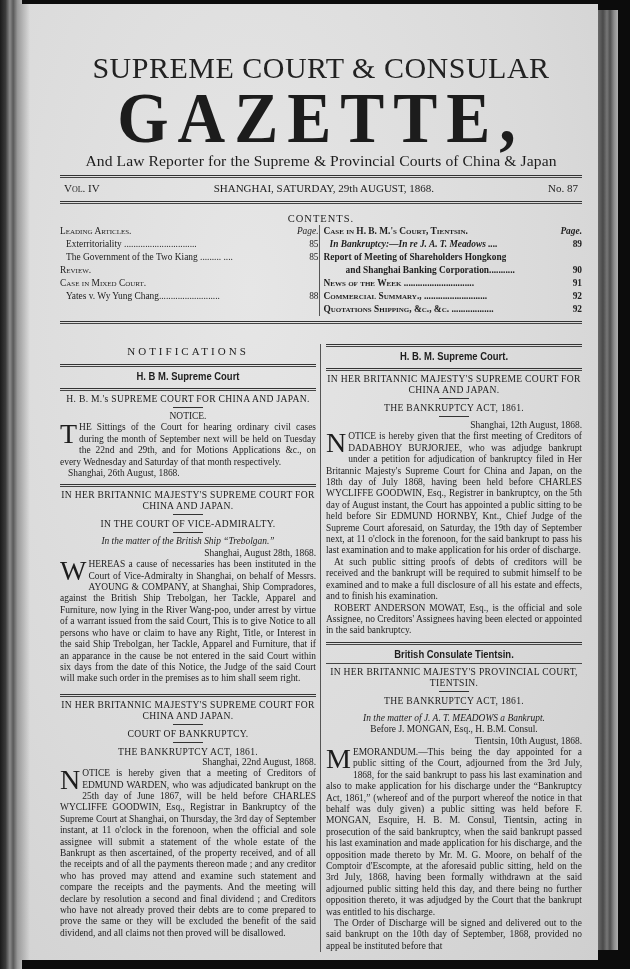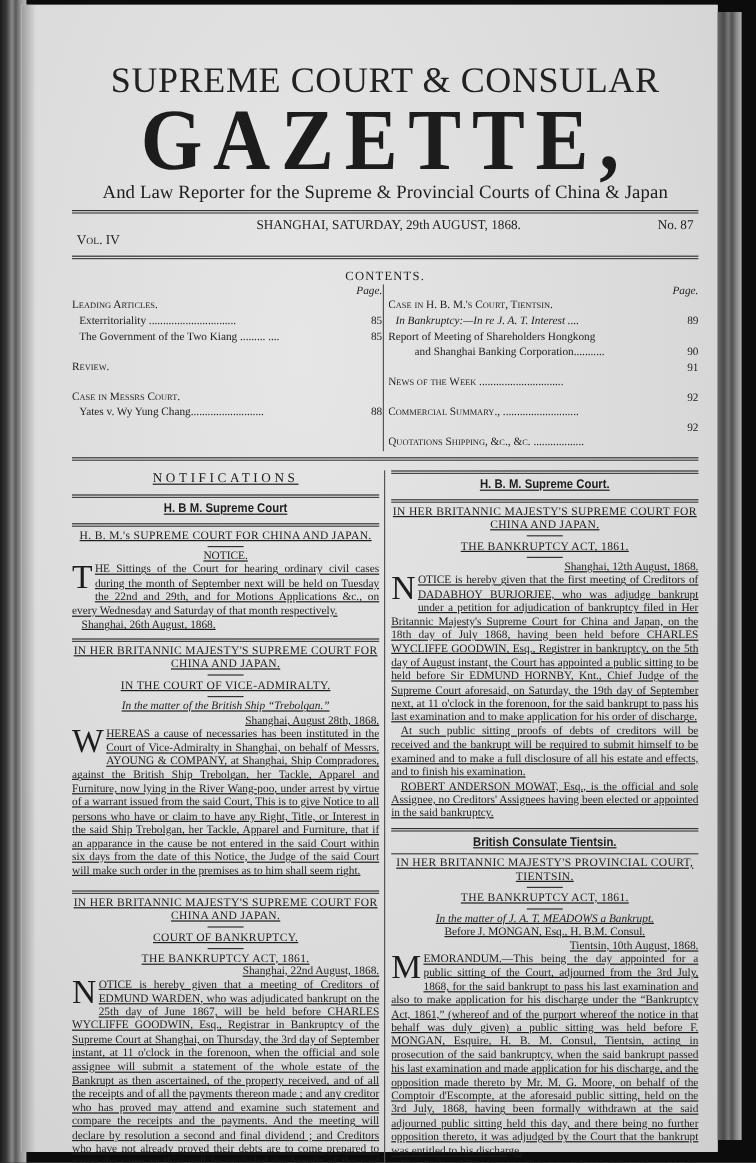--- a/index.html
+++ b/index.html
@@ -10,31 +10,31 @@
   .page-shadow{position:absolute;left:18px;top:4px;width:12px;height:956px;background:linear-gradient(90deg,#9c9c9c,rgba(220,220,220,0));}
   .edges{position:absolute;left:598px;top:10px;width:20px;height:940px;
          background:linear-gradient(90deg,#6a6a6a 0%,#4a4a4a 25%,#777 45%,#505050 60%,#8c8c8c 80%,#b0b0b0 100%);}
   .content{position:absolute;left:60px;top:40px;width:522px;}
   .mast1{text-align:center;font-size:30px;letter-spacing:0.5px;line-height:32px;margin-top:12px;color:#222;}
   .mast2{text-align:center;font-size:66px;font-weight:bold;letter-spacing:9px;line-height:64px;margin-top:2px;color:#1c1c1c;transform:scaleY(1.1);}
   .mast3{text-align:center;font-size:15.6px;line-height:18px;margin-top:2px;letter-spacing:0.1px;}
   .rule2{border-top:1.5px solid #333;border-bottom:1px solid #444;height:1px;margin:5px 0 2px 0;}
   .rule1{border-top:1px solid #444;margin:2px 0;}
   .dateline{display:flex;justify-content:space-between;font-size:11px;line-height:14px;padding:1px 4px;}
-  .sc{font-variant:small-caps;margin-top:12px;}
+  .sc{font-variant:small-caps;}
   .contents-title{text-align:center;font-size:10.5px;letter-spacing:1px;line-height:13px;margin-top:8px;}
   .contents{display:flex;font-size:9.4px;line-height:13px;}
   .ccol{width:50%;}
-  .ccol.right{border-left:1px solid #555;padding-left:4px;}
+  .ccol.right{border-left:1px solid #555;padding-left:4px;font-weight:bold;}
   .crow{display:flex;justify-content:space-between;}
   .crow .t{white-space:nowrap;overflow:hidden;}
   .crow .p{padding-left:3px;}
   .ind{padding-left:6px;}
   .ind2{padding-left:22px;gap:16px;}
-  .cols{display:flex;margin-top:8px;text-decoration:underline;}
+  .cols{display:flex;margin-top:20px;}
   .col{width:259px;font-size:9.45px;line-height:11.4px;text-align:justify;}
   .col.left{padding-right:4px;border-right:1px solid #555;}
   .col.right{padding-left:5px;}
   .sec-title{text-align:center;font-size:11px;letter-spacing:3px;line-height:15px;}
   .sub-title{text-align:center;font-size:10.5px;line-height:14px;font-family:"Liberation Sans","DejaVu Sans",sans-serif;font-weight:bold;transform:scaleX(0.9);}
   .caps{text-align:center;font-size:9.6px;line-height:11px;letter-spacing:0.3px;}
   .short{width:30px;border-top:1px solid #333;margin:3px auto;}
   .right-al{text-align:right;}
   .center{text-align:center;}
   p{margin:0;}
@@ -74,34 +74,34 @@
           <span class="p">85</span>
         </div>
       <div class="crow ind">
           <span class="t">The Government of the Two Kiang ......... ....</span>
           <span class="p">85</span>
         </div>
       <div class="crow">
           <span class="t sc">Review.</span>
         </div>
       <div class="crow">
-          <span class="t sc">Case in Messrs Court.</span>
+          <span class="t sc">Case in Mixed Court.</span>
         </div>
       <div class="crow ind">
           <span class="t">Yates v. Wy Yung Chang..........................</span>
           <span class="p">88</span>
         </div>
     </div>
     <div class="ccol right">
       <div class="crow">
           <span class="t sc">Case in H. B. M.'s Court, Tientsin.</span>
           <span class="p i">Page.</span>
         </div>
       <div class="crow ind">
-          <span class="t i">In Bankruptcy:—In re J. A. T. Interest ....</span>
+          <span class="t i">In Bankruptcy:—In re J. A. T. Meadows ....</span>
           <span class="p">89</span>
         </div>
       <div class="crow">
           <span class="t">Report of Meeting of Shareholders Hongkong</span>
         </div>
       <div class="crow ind2">
           <span class="t">and Shanghai Banking Corporation...........</span>
           <span class="p">90</span>
         </div>
       <div class="crow">

